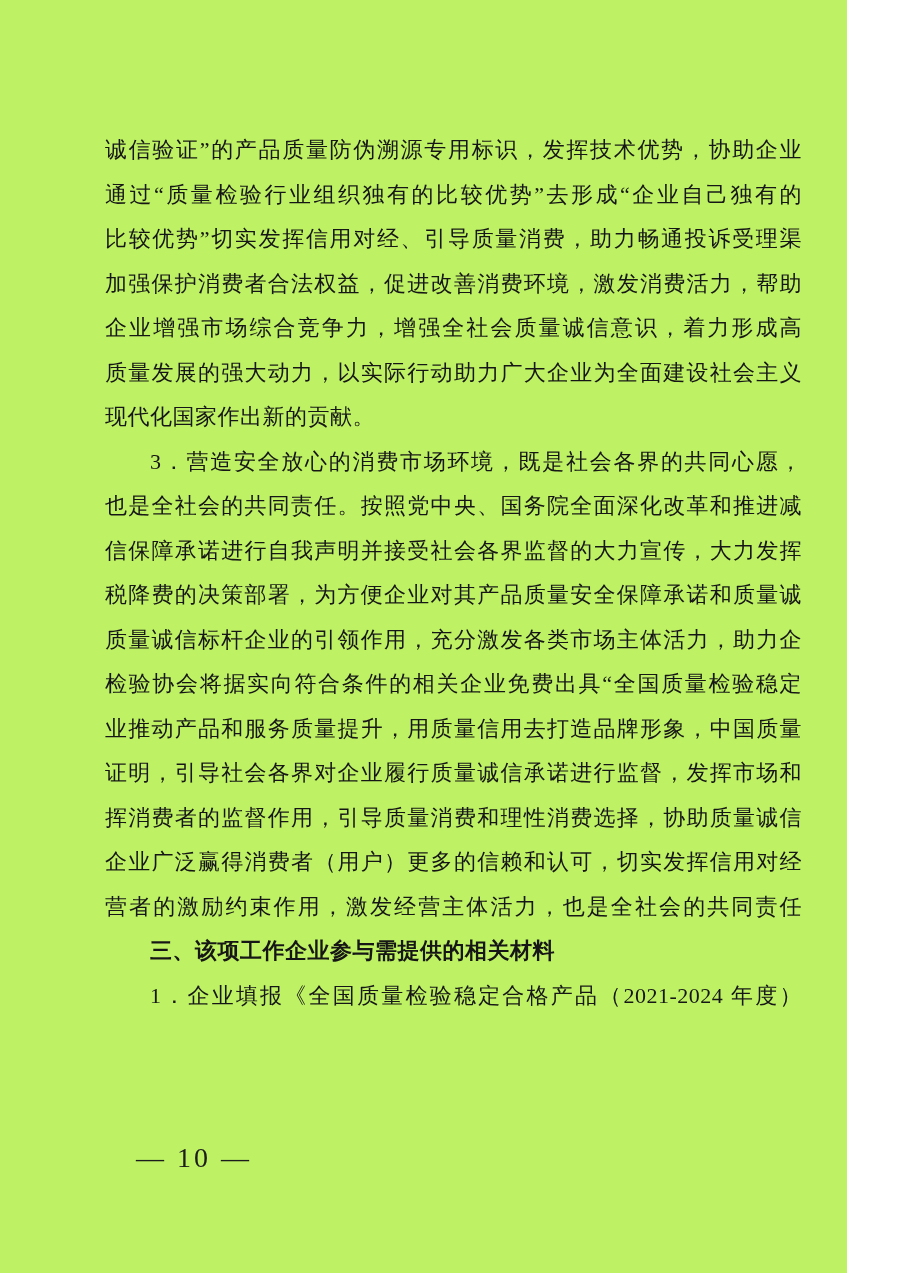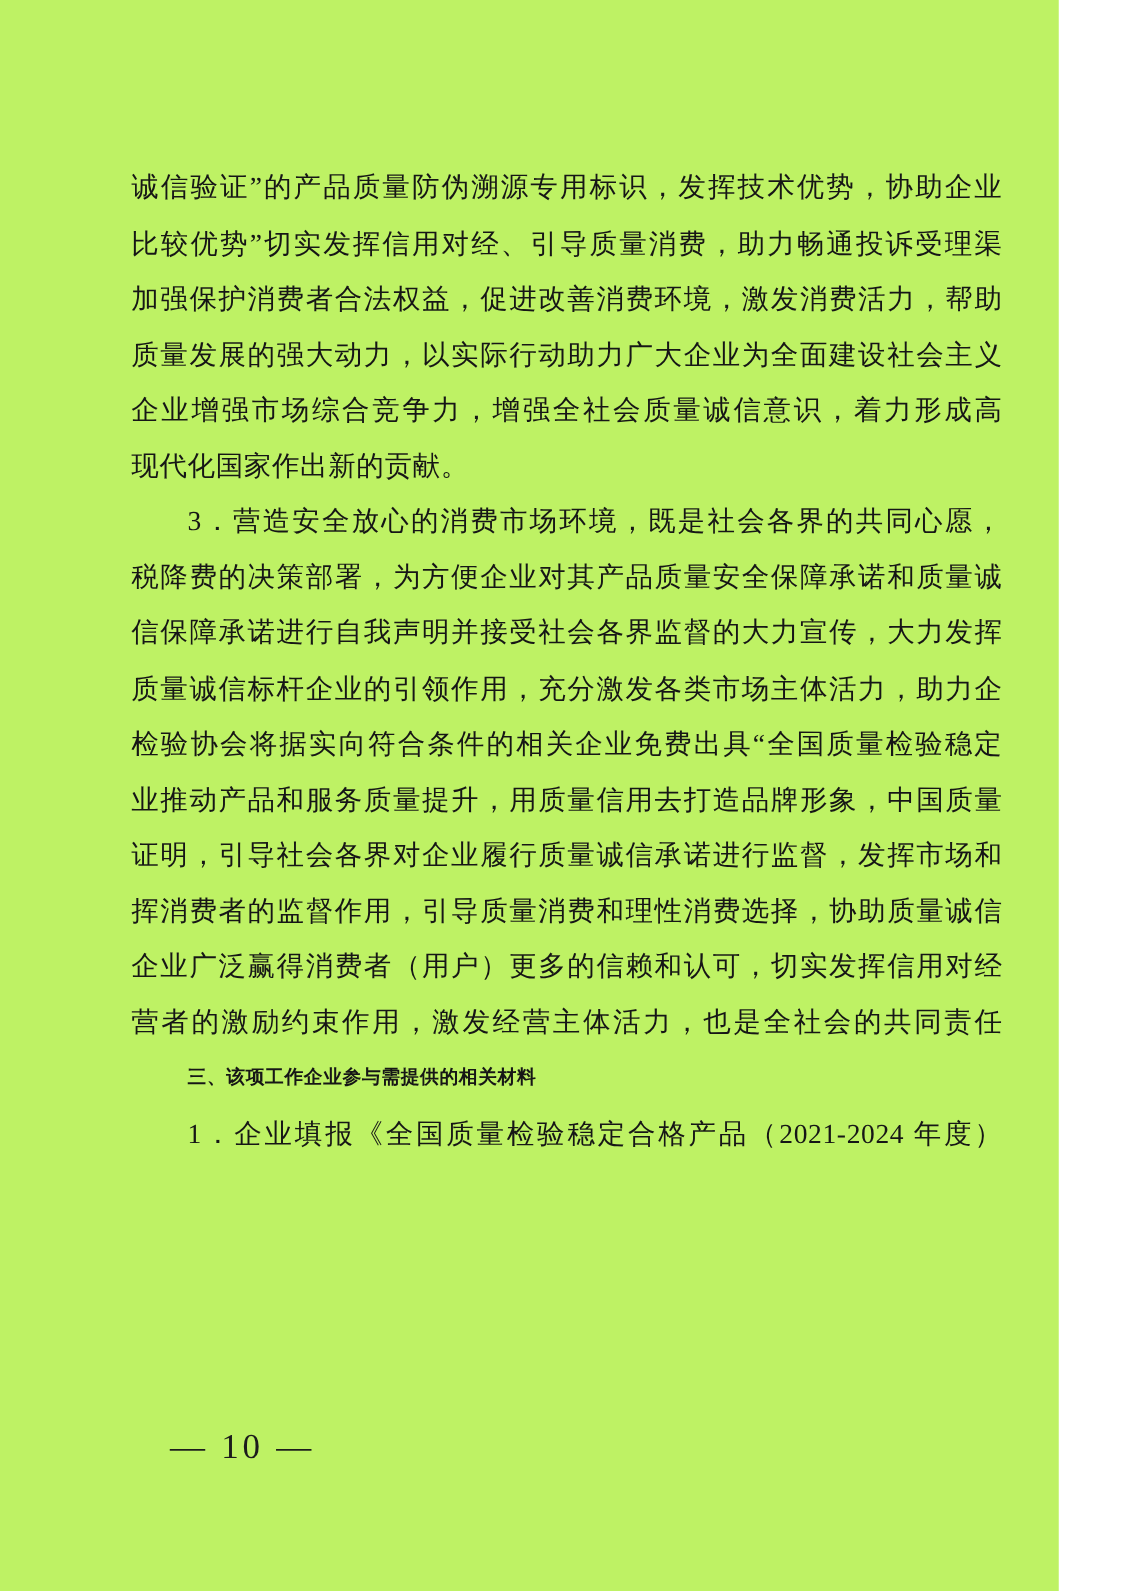--- a/index.html
+++ b/index.html
@@ -33,49 +33,51 @@
   }
   .line.final {
     text-align-last: left;
   }
   .line.indent {
     text-indent: 45px;
   }
   .line.heading {
     font-family: "Liberation Sans", sans-serif;
     font-weight: 700;
-    font-size: 15px;
+    font-size: 22px;
     text-align: left;
     text-align-last: left;
   }
   .page-number {
     position: absolute;
     left: 136px;
     top: 1136px;
     font-size: 28px;
     line-height: 44px;
     letter-spacing: 3px;
     color: #1c1c1c;
     font-family: "Liberation Serif", serif;
   }
 </style>
 </head>
 <body>
 
 <div class="page">
   <div class="doc-body">
       <div class="line body">诚信验证”的产品质量防伪溯源专用标识，发挥技术优势，协助企业</div>
+      <div class="line body">通过“质量检验行业组织独有的比较优势”去形成“企业自己独有的</div>
       <div class="line body">比较优势”切实发挥信用对经、引导质量消费，助力畅通投诉受理渠道，</div>
       <div class="line body">加强保护消费者合法权益，促进改善消费环境，激发消费活力，帮助</div>
+      <div class="line body">企业增强市场综合竞争力，增强全社会质量诚信意识，着力形成高</div>
       <div class="line body">质量发展的强大动力，以实际行动助力广大企业为全面建设社会主义</div>
-      <div class="line body">企业增强市场综合竞争力，增强全社会质量诚信意识，着力形成高</div>
       <div class="line body final">现代化国家作出新的贡献。</div>
       <div class="line body indent">3．营造安全放心的消费市场环境，既是社会各界的共同心愿，</div>
+      <div class="line body">也是全社会的共同责任。按照党中央、国务院全面深化改革和推进减</div>
+      <div class="line body">信保障承诺进行自我声明并接受社会各界监督的大力宣传，大力发挥</div>
       <div class="line body">税降费的决策部署，为方便企业对其产品质量安全保障承诺和质量诚</div>
-      <div class="line body">信保障承诺进行自我声明并接受社会各界监督的大力宣传，大力发挥</div>
       <div class="line body">质量诚信标杆企业的引领作用，充分激发各类市场主体活力，助力企</div>
       <div class="line body">检验协会将据实向符合条件的相关企业免费出具“全国质量检验稳定</div>
       <div class="line body">业推动产品和服务质量提升，用质量信用去打造品牌形象，中国质量</div>
       <div class="line body">证明，引导社会各界对企业履行质量诚信承诺进行监督，发挥市场和</div>
       <div class="line body">挥消费者的监督作用，引导质量消费和理性消费选择，协助质量诚信</div>
       <div class="line body">企业广泛赢得消费者（用户）更多的信赖和认可，切实发挥信用对经</div>
       <div class="line body">营者的激励约束作用，激发经营主体活力，也是全社会的共同责任</div>
       <div class="line heading indent final">三、该项工作企业参与需提供的相关材料</div>
       <div class="line body indent">1．企业填报《全国质量检验稳定合格产品（2021-2024 年度）</div>
     </div>

